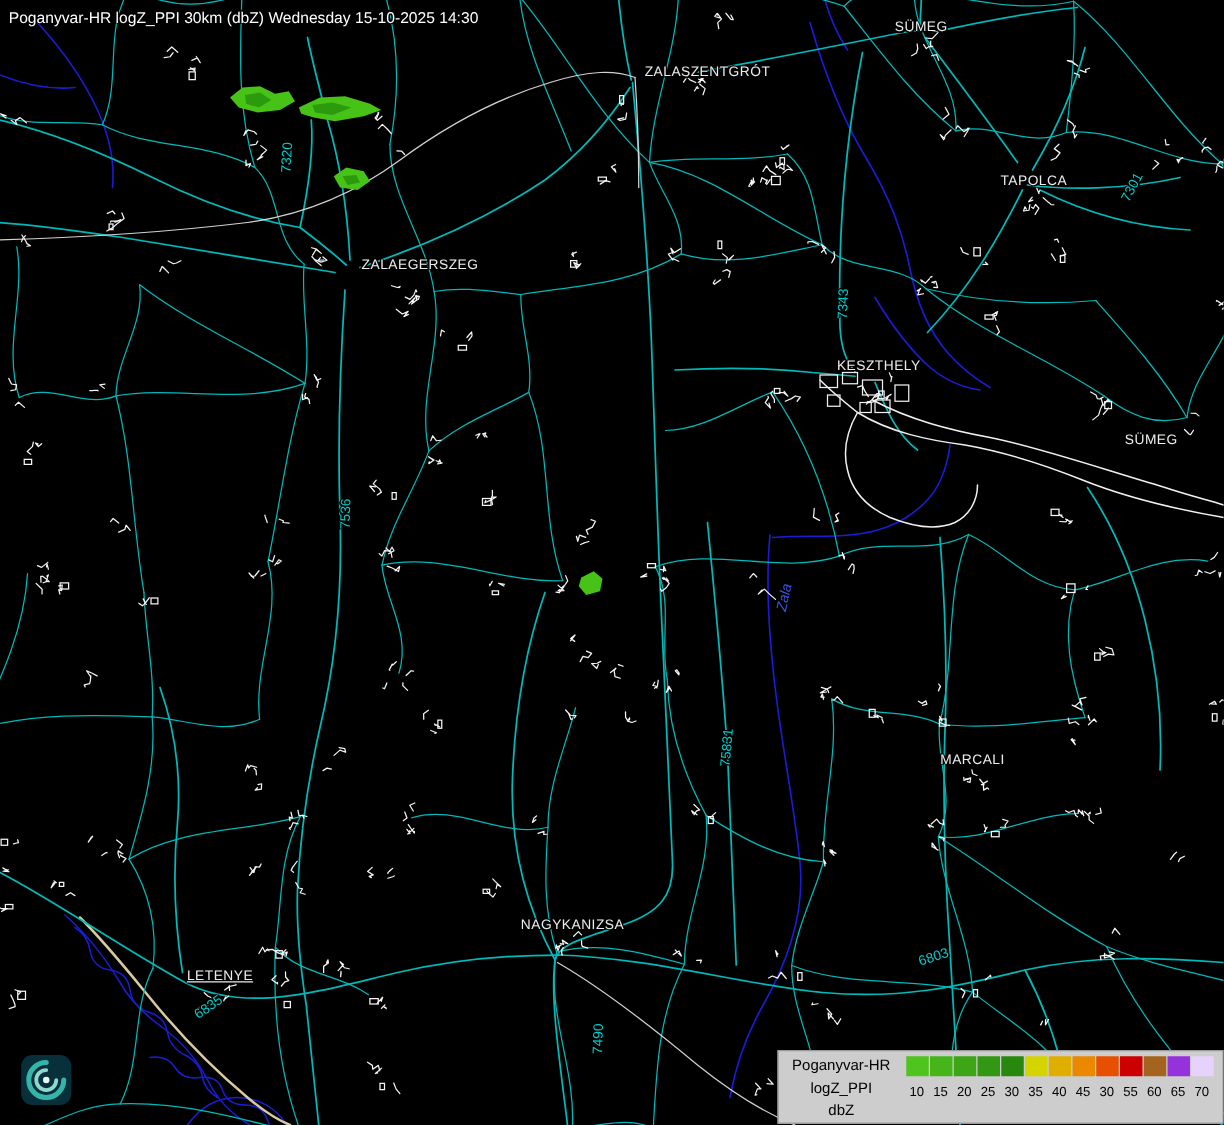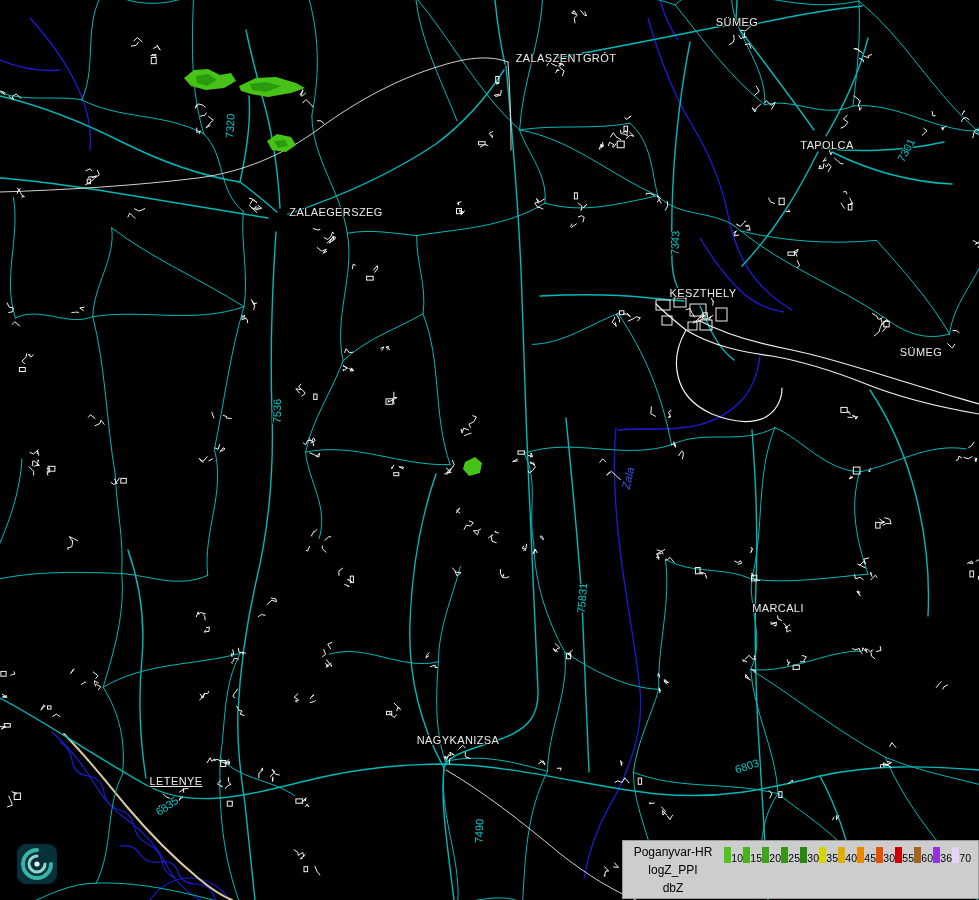--- a/index.html
+++ b/index.html
@@ -20,21 +20,21 @@
   .lbl.road { color:#00cdcd; font-size:11px; }
   .lbl.water { color:#3a54e8; font-size:11.5px; font-style:italic; }
   
   #legend {
     position:absolute; left:622px; top:840px; width:357px; height:59px;
     background:#cdcdcd; z-index:6; display:flex; align-items:stretch;
     padding:4px 5px 3px 7px; gap:8px; border:1px solid #9a9a9a;text-align:center;
   }
   #legend-titles { width:86px; display:flex; flex-direction:column; justify-content:space-between; font-size:12px; color:#000; line-height:1.2; }
   #legend-scale { display:flex; align-items:flex-start; }
-  .lcol { width:19px; display:flex; flex-direction:row; align-items:center; }
+  .lcol { width:19px; display:flex; flex-direction:column; align-items:center; }
   .sw { width:18px; height:16px; }
   .lv { font-size:10.5px; color:#000; margin-top:7px; }
   
   #logo { position:absolute; left:16px; top:843px; width:42px; height:42px; z-index:6; }
 </style>
 </head>
 <body>
 
 <div id="stage">
 
@@ -605,20 +605,21 @@
         <polygon points="184,78 194,70 208,69 220,75 231,73 236,81 224,88 206,90 191,86" fill="#46c316"></polygon>
         <polygon points="196,76 208,74 217,80 207,86 197,83" fill="#2b9a0c"></polygon>
         <polygon points="239,86 256,78 276,77 296,83 305,88 291,93 268,97 251,94 241,91" fill="#46c316"></polygon>
         <polygon points="250,84 266,82 281,86 266,92 252,90" fill="#2b9a0c"></polygon>
         <polygon points="267,141 277,134 291,137 296,145 286,152 272,150" fill="#46c316"></polygon>
         <polygon points="274,141 285,140 288,146 278,148" fill="#2b9a0c"></polygon>
         <polygon points="465,462 475,457 482,463 480,473 469,476 463,469" fill="#46c316"></polygon>
       </g>
     </svg>
 
+  <div id="header-title" class="halo">Poganyvar-HR logZ_PPI 30km (dbZ) Wednesday 15-10-2025 14:30</div>
 
   <div id="labels">
       <div class="lbl city halo" style="left: 737px; top: 22px;">SÜMEG</div>
       <div class="lbl city halo" style="left: 566px; top: 58px;">ZALASZENTGRÓT</div>
       <div class="lbl city halo" style="left: 827px; top: 145px;">TAPOLCA</div>
       <div class="lbl city halo" style="left: 325px; top: 212px; margin-left: 11px;">ZALAEGERSZEG</div>
       <div class="lbl city halo" style="left: 703px; top: 293px;">KESZTHELY</div>
       <div class="lbl city halo" style="left: 921px; top: 352px;">SÜMEG</div>
       <div class="lbl city halo" style="left: 778px; top: 608px;">MARCALI</div>
       <div class="lbl city halo" style="left: 458px; top: 740px;">NAGYKANIZSA</div>
@@ -680,21 +681,21 @@
         <div class="lcol">
           <div class="sw" style="background: rgb(204, 0, 0);"></div>
           <div class="lv">55</div>
         </div>
         <div class="lcol">
           <div class="sw" style="background: rgb(165, 100, 30);"></div>
           <div class="lv">60</div>
         </div>
         <div class="lcol">
           <div class="sw" style="background: rgb(150, 50, 220);"></div>
-          <div class="lv">36</div>
+          <div class="lv">65</div>
         </div>
         <div class="lcol">
           <div class="sw" style="background: rgb(230, 210, 250);"></div>
           <div class="lv">70</div>
         </div>
       </div>
   </div>
 
   <div id="logo">
     <svg width="42" height="42" viewBox="0 0 42 42">

